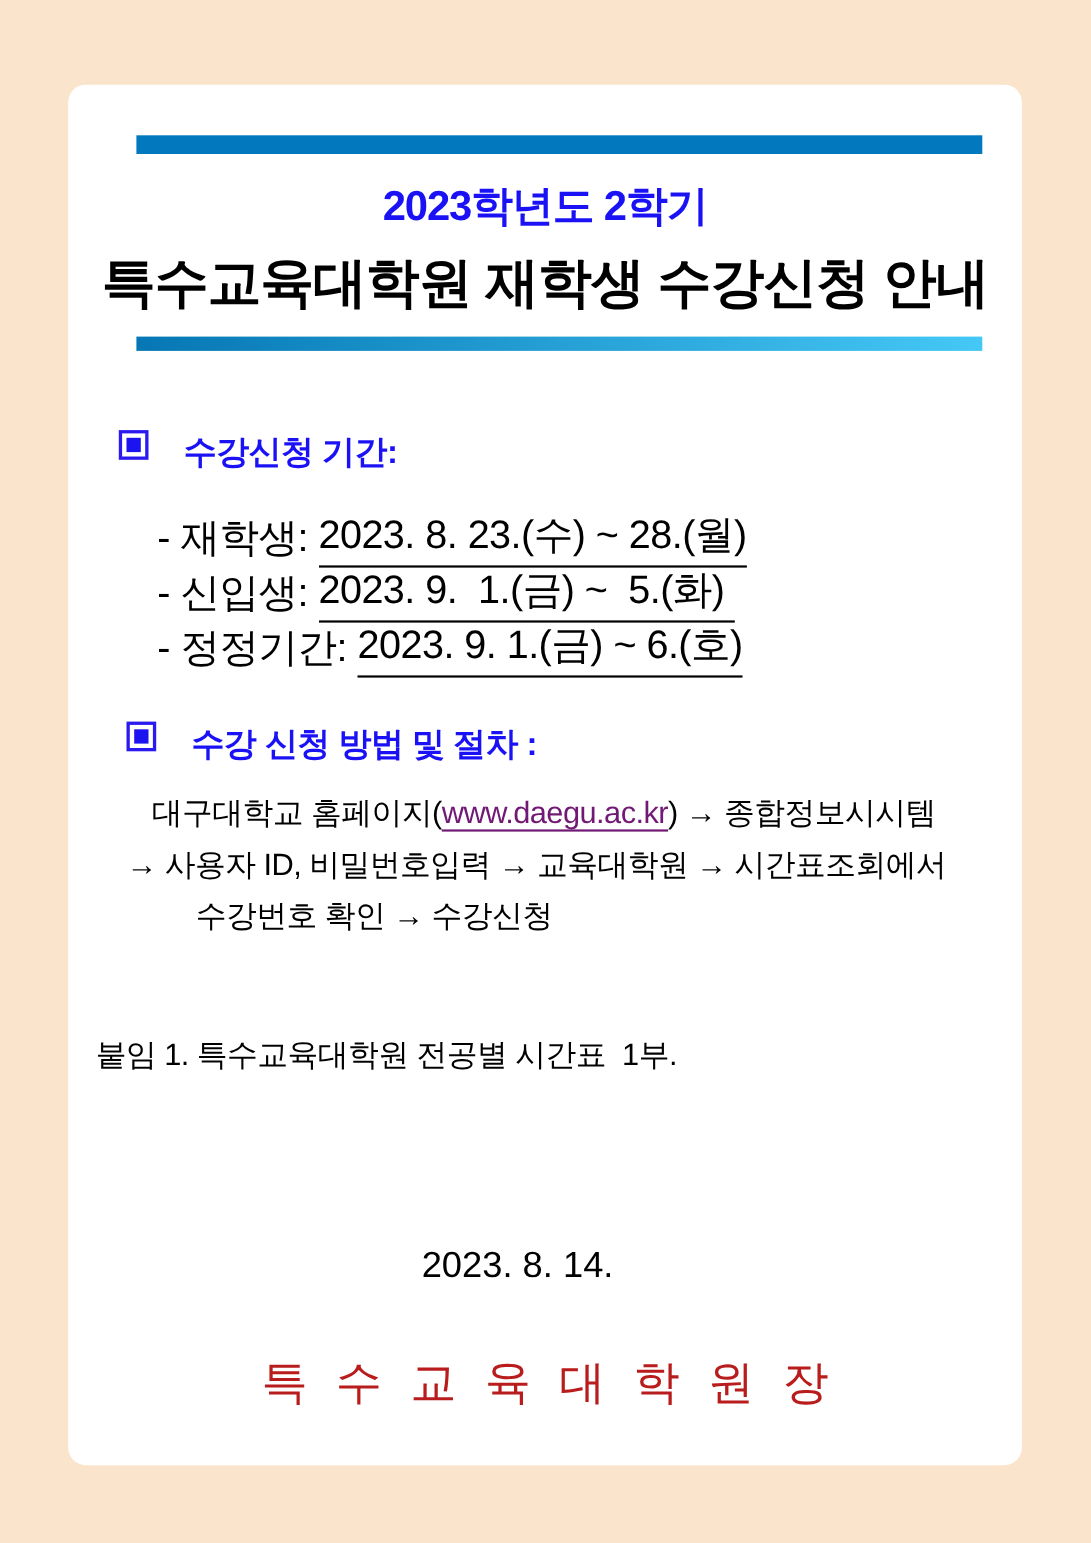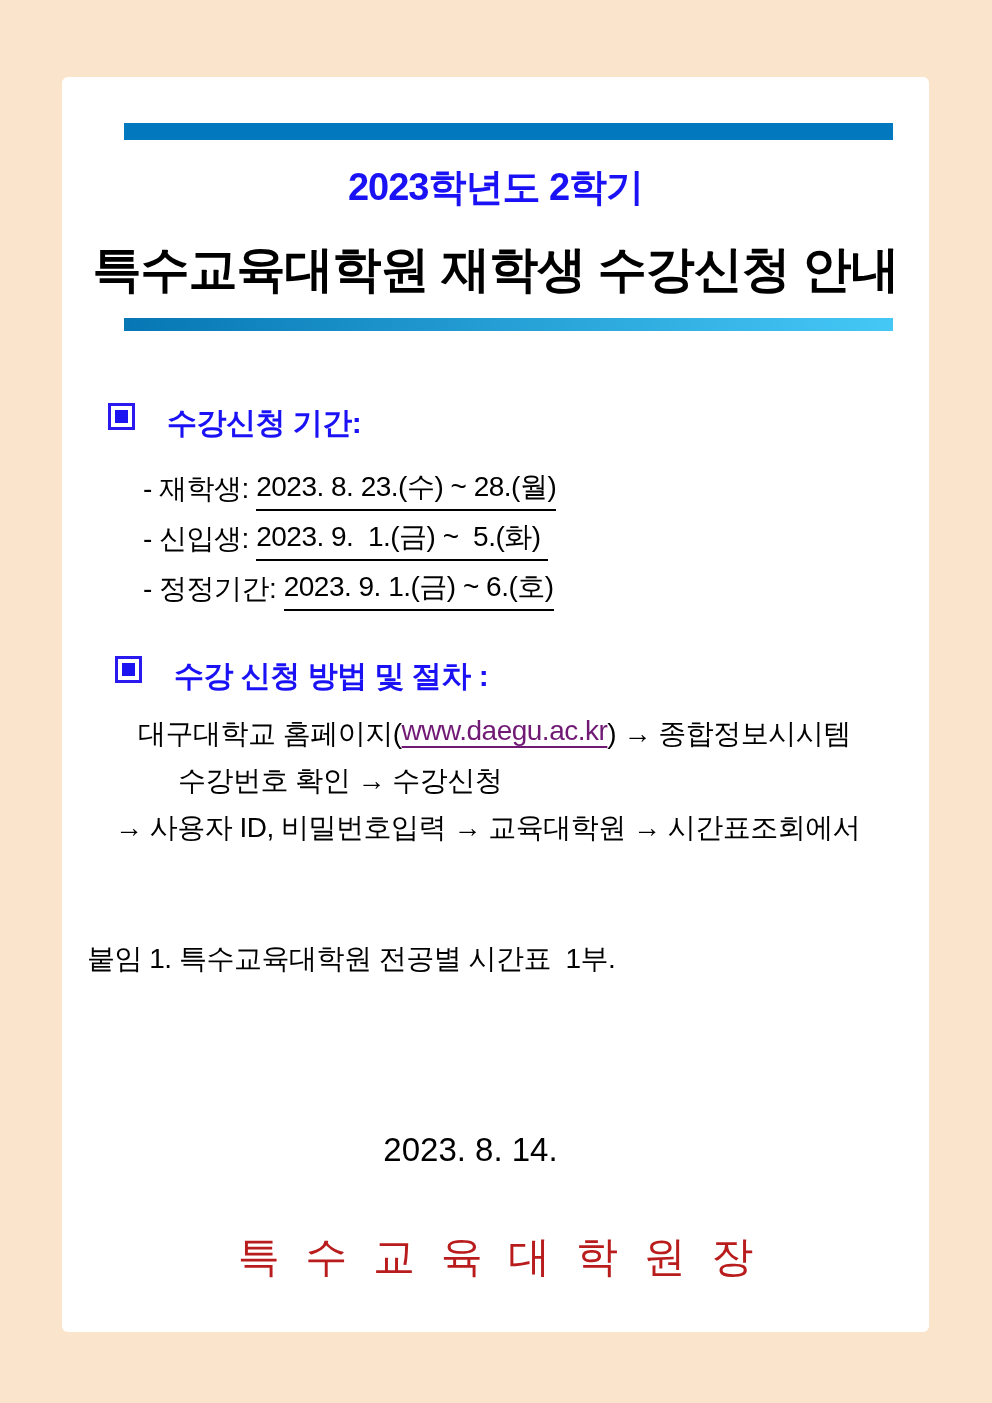--- a/index.html
+++ b/index.html
@@ -7,40 +7,40 @@
     width: 992px; height: 1403px;
     font-family: "Liberation Sans", "DejaVu Sans", sans-serif;
   }
   body { background: #FAE5CC; position: relative; overflow: hidden; }
 
   .card {
     position: absolute;
     left: 62px; top: 77px;
     width: 867px; height: 1255px;
     background: #FFFFFF;
-    border-radius: 6px;
+    border-radius: 16px;
   }
 
   .bar { margin-left: 62px; width: 769px; }
   .top-bar { margin-top: 46px; height: 17px; background: #0278BE; }
   .gradient-bar {
     margin-top: 15px; height: 13px;
     background: linear-gradient(to right, #0677B4, #45C8F6);
   }
 
   .subtitle {
     margin-top: 22px;
     text-align: center;
     font-size: 38px;
     font-weight: 800;
     letter-spacing: -1px;
     color: #1A12F5;
   }
   .main-title {
-    margin-top: 24px;
+    margin-top: 12px;
     text-align: center;
     font-size: 49px;
     font-weight: 800;
     letter-spacing: -1px;
     color: #000000;
   }
 
   .section-heading {
     display: flex;
     align-items: flex-start;
@@ -60,41 +60,41 @@
   }
   .bullet-inner {
     position: absolute;
     left: 4px; top: 4px; right: 4px; bottom: 4px;
     background: #1C14F0;
   }
 
   .section-period { margin: 72px 0 0 46px; }
   .period-list {
     list-style: none;
-    margin: 20px 0 0 35px;
-    font-size: 28px;
+    margin: 32px 0 0 35px;
+    font-size: 36px;
     color: #000000;
     letter-spacing: -0.5px;
   }
   .period-list li { height: 50px; display: flex; align-items: center; }
   .pre { white-space: pre-wrap; }
   .u {
     border-bottom: 2px solid #000;
     padding-bottom: 3px;
     white-space: pre-wrap;
   }
 
   .section-method { margin: 42px 0 0 53px; }
   .method-body {
     margin-top: 18px;
     font-size: 28px;
     color: #000000;
     letter-spacing: -0.5px;
   }
-  .method-line { height: 47px; display: flex; white-space: pre-wrap; }
+  .method-line { height: 47px; display: flex; align-items: center; white-space: pre-wrap; }
   .method-line.l1 { padding-left: 23px; }
   .method-line.l2 { padding-left: 0px; }
   .method-line.l3 { padding-left: 63px; }
   .url-link {
     color: #701a75;
     text-decoration: underline;
     text-underline-offset: 6px;
     text-decoration-thickness: 2px;
   }
 
@@ -162,22 +162,22 @@
     <div class="section-heading">
       <span class="bullet">
           <span class="bullet-inner"></span>
         </span>
       <span>수강 신청 방법 및 절차 :</span>
     </div>
     <div class="method-body">
       <div class="method-line l1">
         <span class="pre">대구대학교 홈페이지(</span><a href="#" class="url-link">www.daegu.ac.kr</a><span class="pre">) → 종합정보시시템</span>
       </div>
+      <div class="method-line l2">→ 사용자 ID, 비밀번호입력 → 교육대학원 → 시간표조회에서</div>
       <div class="method-line l3">수강번호 확인 → 수강신청</div>
-      <div class="method-line l2">→ 사용자 ID, 비밀번호입력 → 교육대학원 → 시간표조회에서</div>
     </div>
   </div>
 
   <div class="attachment">붙임 1. 특수교육대학원 전공별 시간표  1부.</div>
 
   <div class="issue-date">2023. 8. 14.</div>
 
   <div class="signature">특 수 교 육 대 학 원 장</div>
 
 </div>

